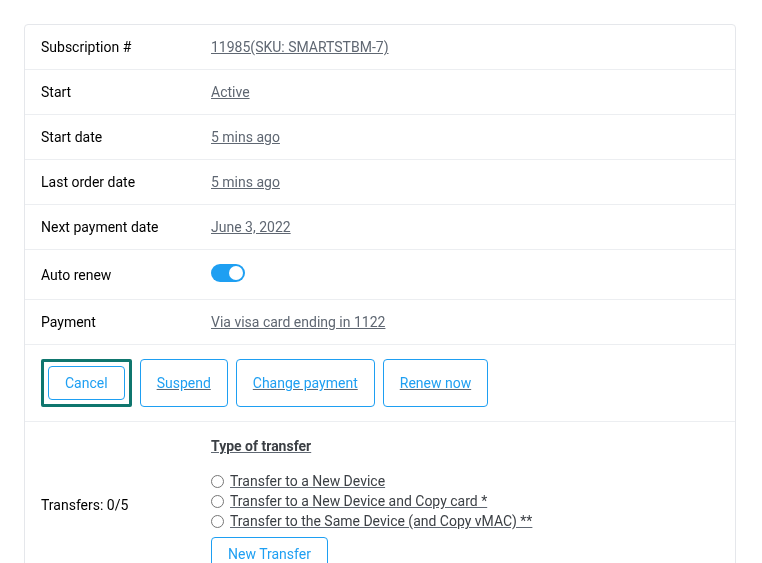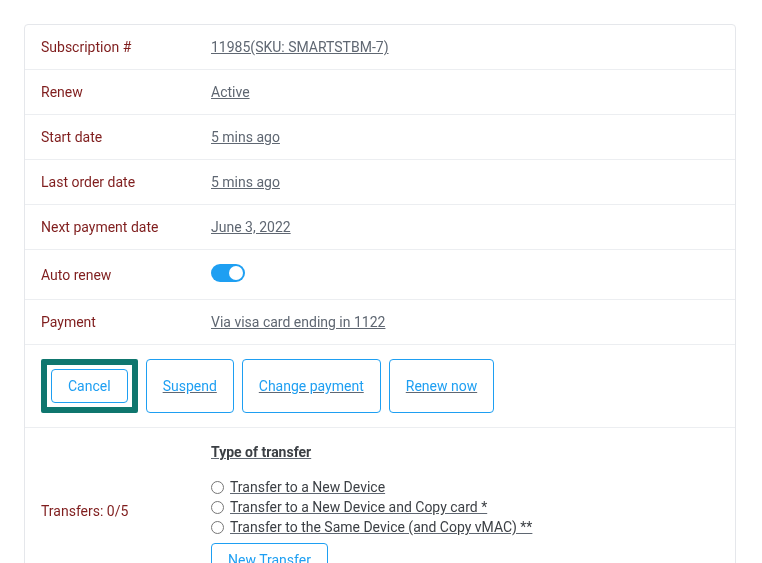--- a/index.html
+++ b/index.html
@@ -19,21 +19,21 @@
       display: flex;
       align-items: center;
       padding: 14px 16px;
       border-bottom: 1px solid #eceef1;
     }
     .row:last-child { border-bottom: none; }
     .row.tall { align-items: flex-start; padding-top: 16px; padding-bottom: 16px; }
     .label-col {
       width: 170px;
       flex-shrink: 0;
-      color: #7f1d1d;
+      color: #000000;
     }
     .value-col {
       flex: 1;
       color: #5f6772;
       text-decoration: underline;
     }
     .toggle {
       width: 34px; height: 18px;
       background: #1E9FF2;
       border-radius: 10px;
@@ -51,21 +51,21 @@
       border: 1px solid #1E9FF2;
       color: #1E9FF2;
       background: #fff;
       padding: 8px 16px;
       border-radius: 4px;
       font-size: 14px;
       cursor: pointer;
       font-family: inherit;
     }
     .highlight {
-      border: 6px solid #0f766e;
+      border: 3px solid #0f766e;
       padding: 4px;
       display: inline-block;
       border-radius: 2px;
     }
     .transfer-block .heading {
       font-weight: 700;
       color: #3b3f44;
       margin-bottom: 19px;
     }
     .radio-line {
@@ -81,21 +81,21 @@
 <body>
 
 <div class="panel">
 
   <div class="row">
     <div class="label-col">Subscription #</div>
     <div class="value-col">11985(SKU: SMARTSTBM-7)</div>
   </div>
 
   <div class="row">
-    <div class="label-col">Renew</div>
+    <div class="label-col">Start</div>
     <div class="value-col">Active</div>
   </div>
 
   <div class="row">
     <div class="label-col">Start date</div>
     <div class="value-col">5 mins ago</div>
   </div>
 
   <div class="row">
     <div class="label-col">Last order date</div>

